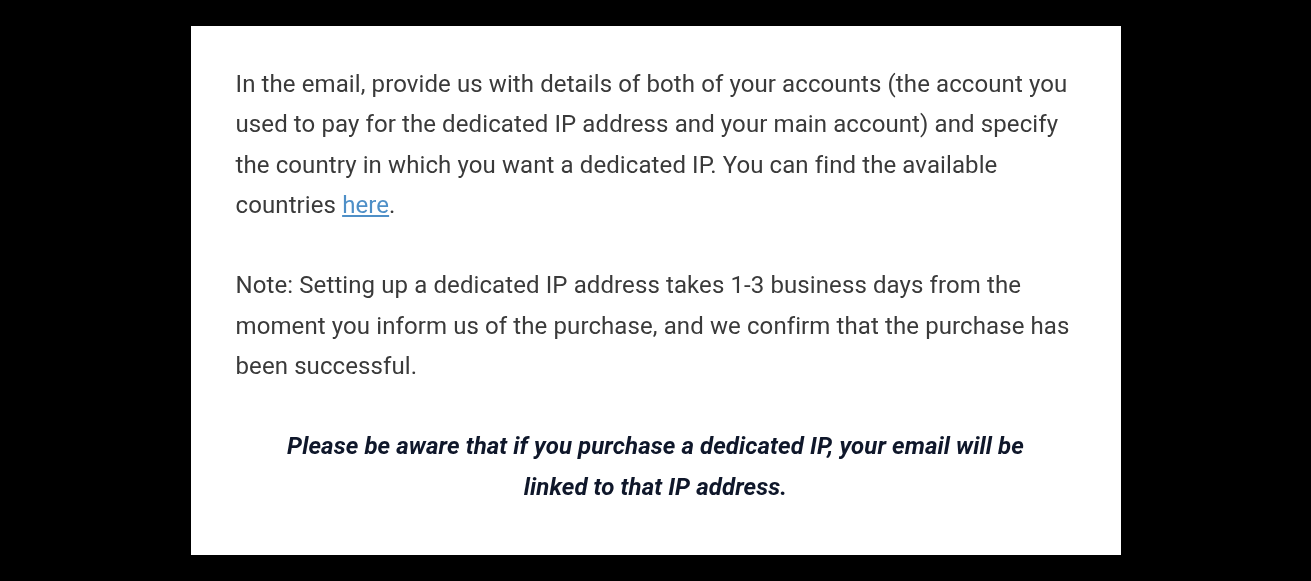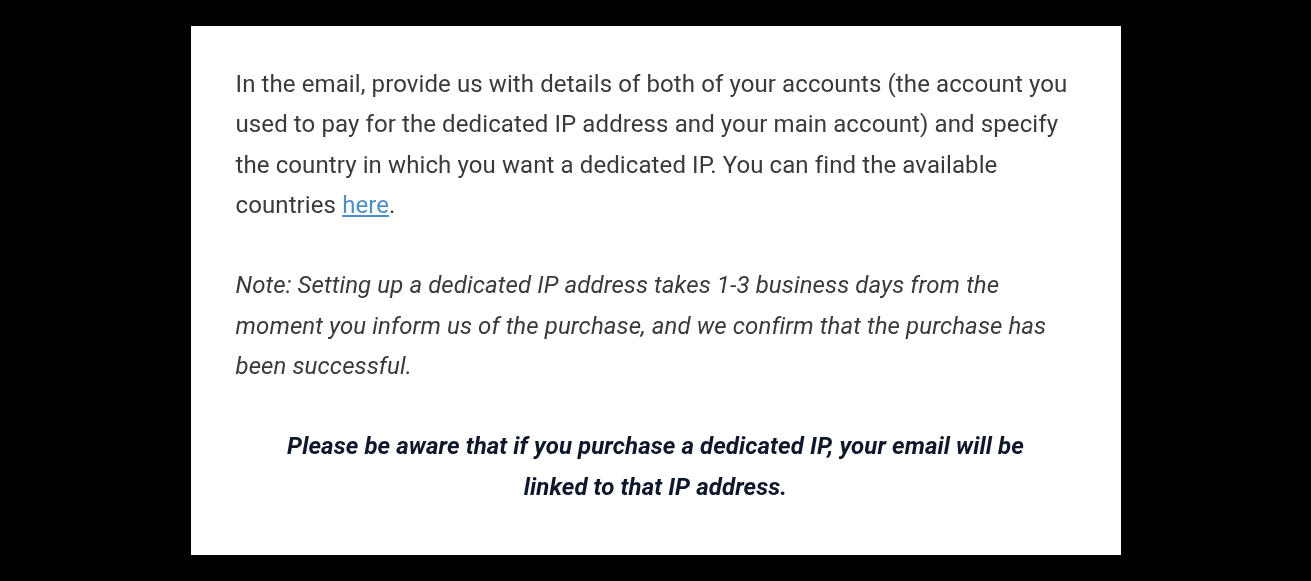--- a/index.html
+++ b/index.html
@@ -29,21 +29,20 @@
       margin-bottom: 40px;
     }
     .para:last-child {
       margin-bottom: 0;
     }
     a.link {
       color: #4e8fc7;
       text-decoration: underline;
     }
     .note {
-      font-style: italic;
       margin-bottom: 40px;
     }
     .warning {
       font-style: italic;
       font-weight: 700;
       text-align: center;
       color: #0f172a;
       padding: 0 20px;
     }
   </style>

